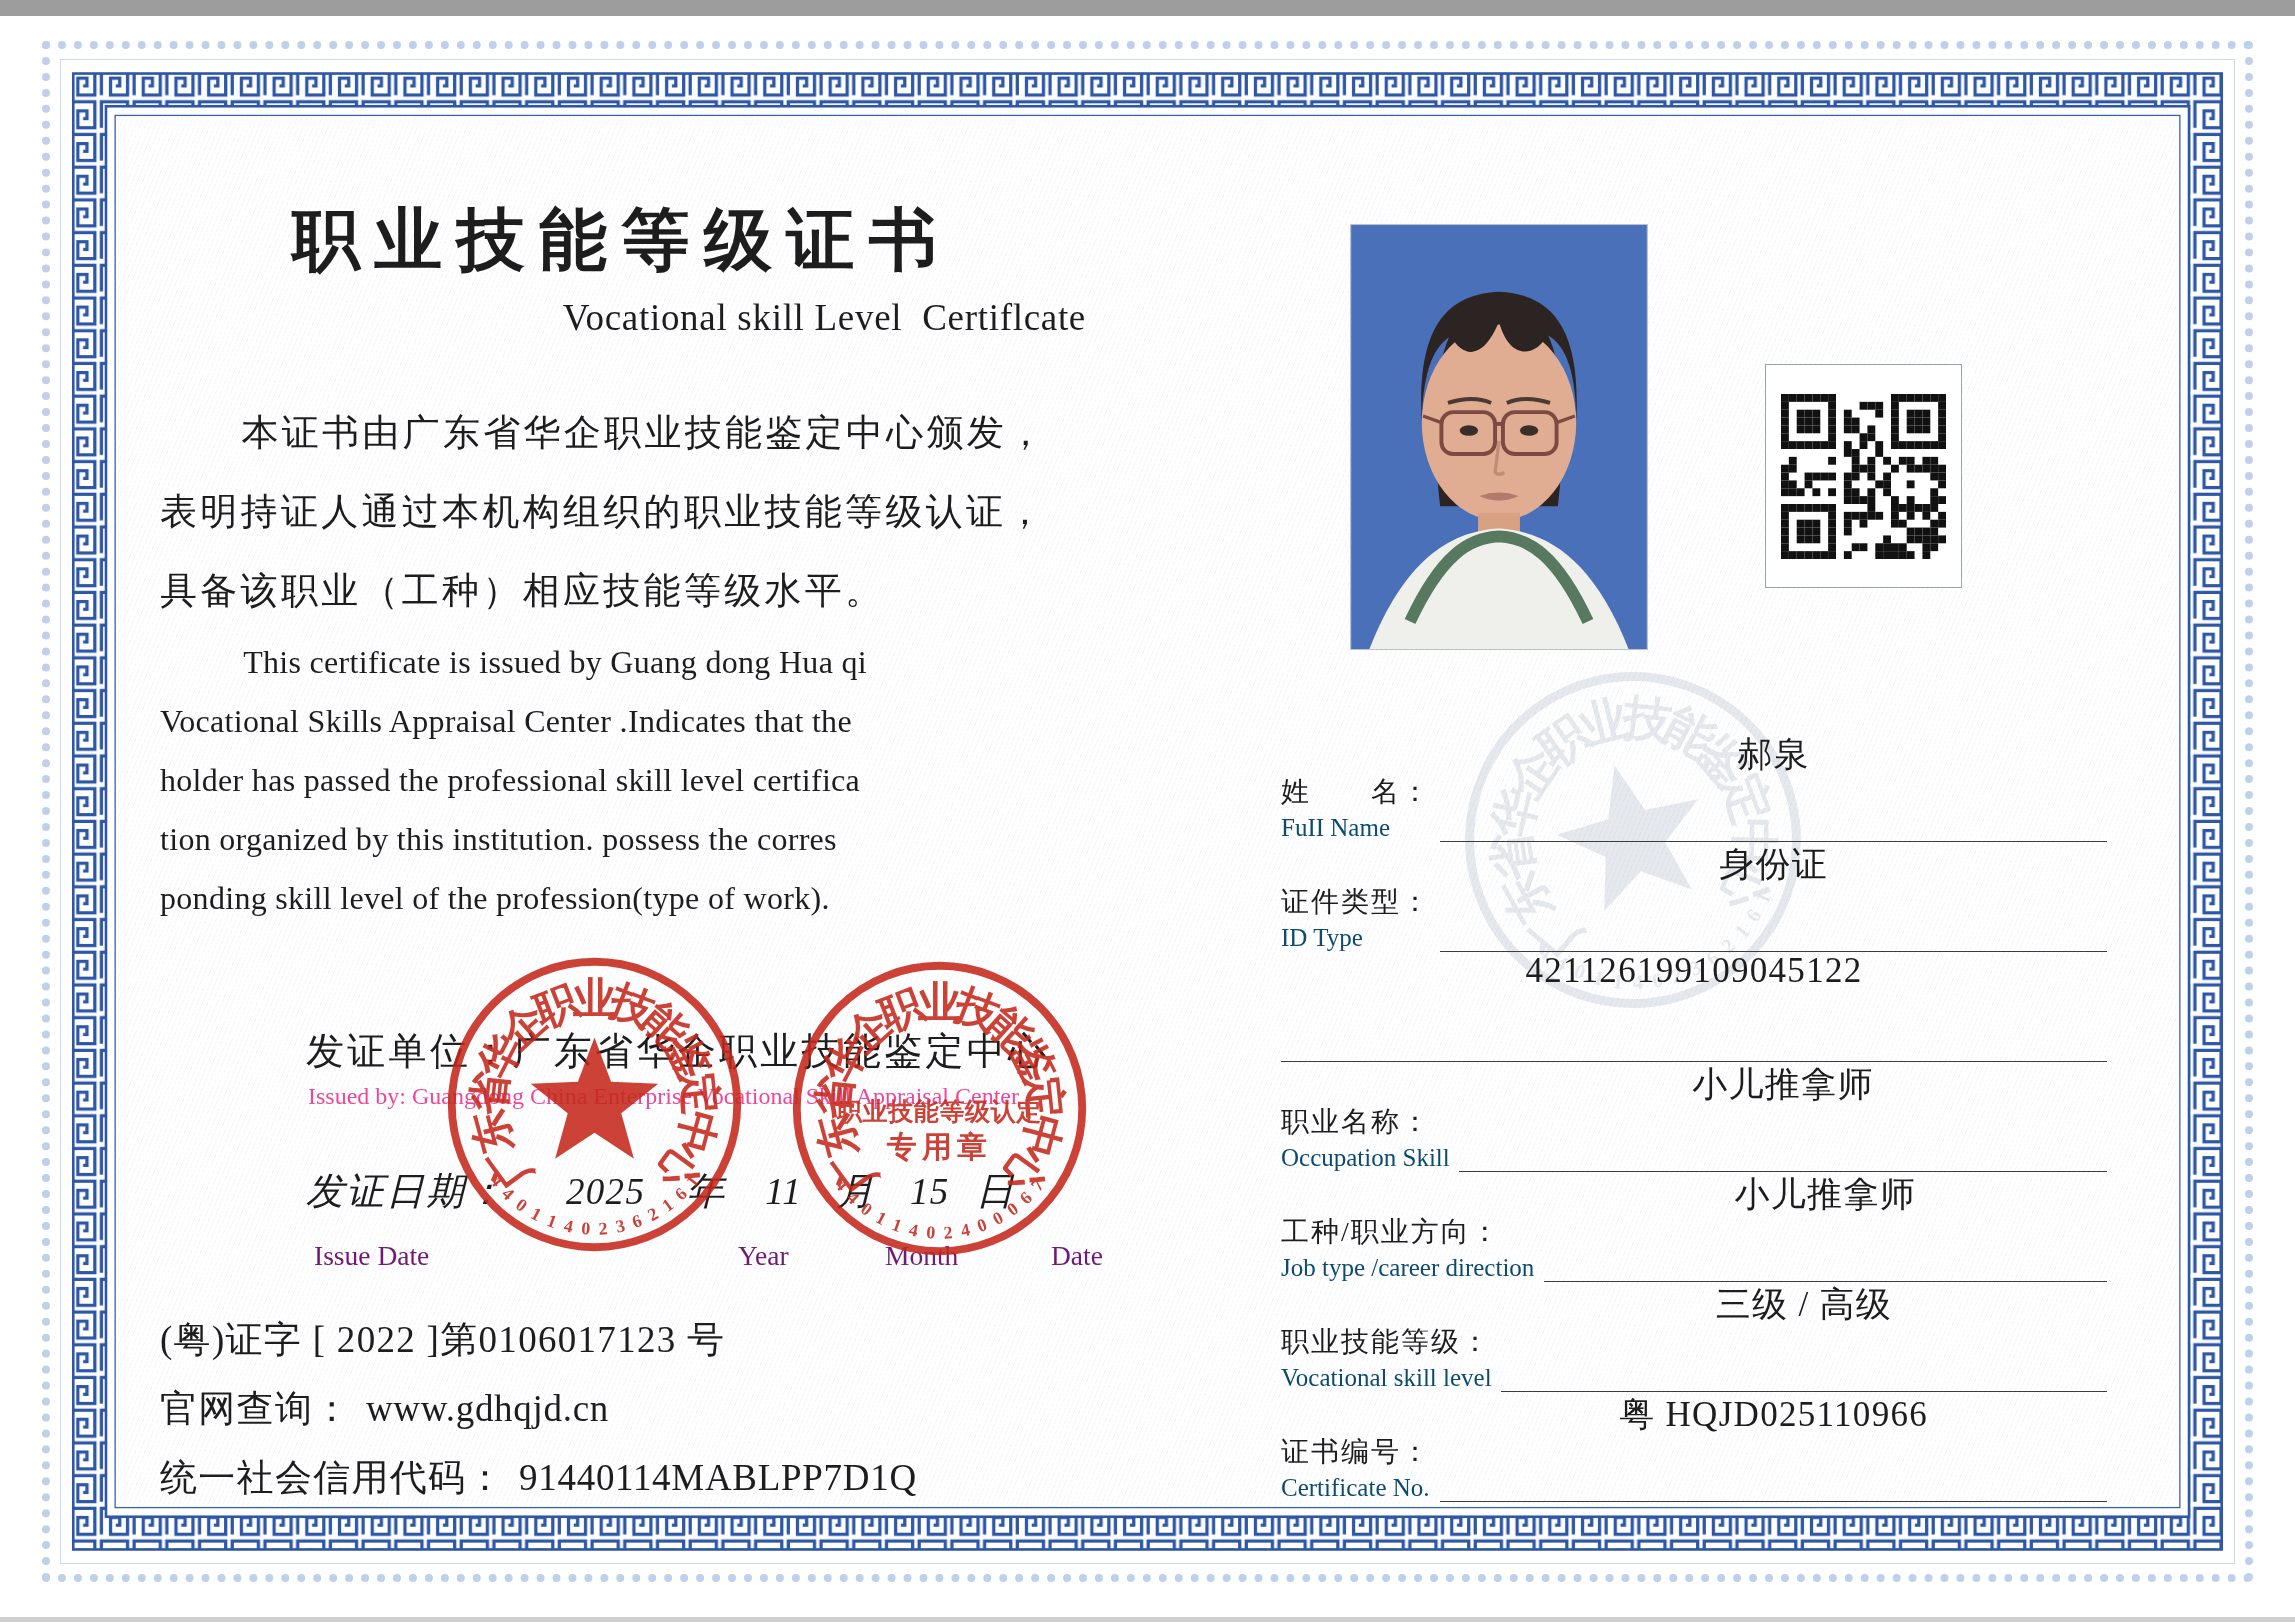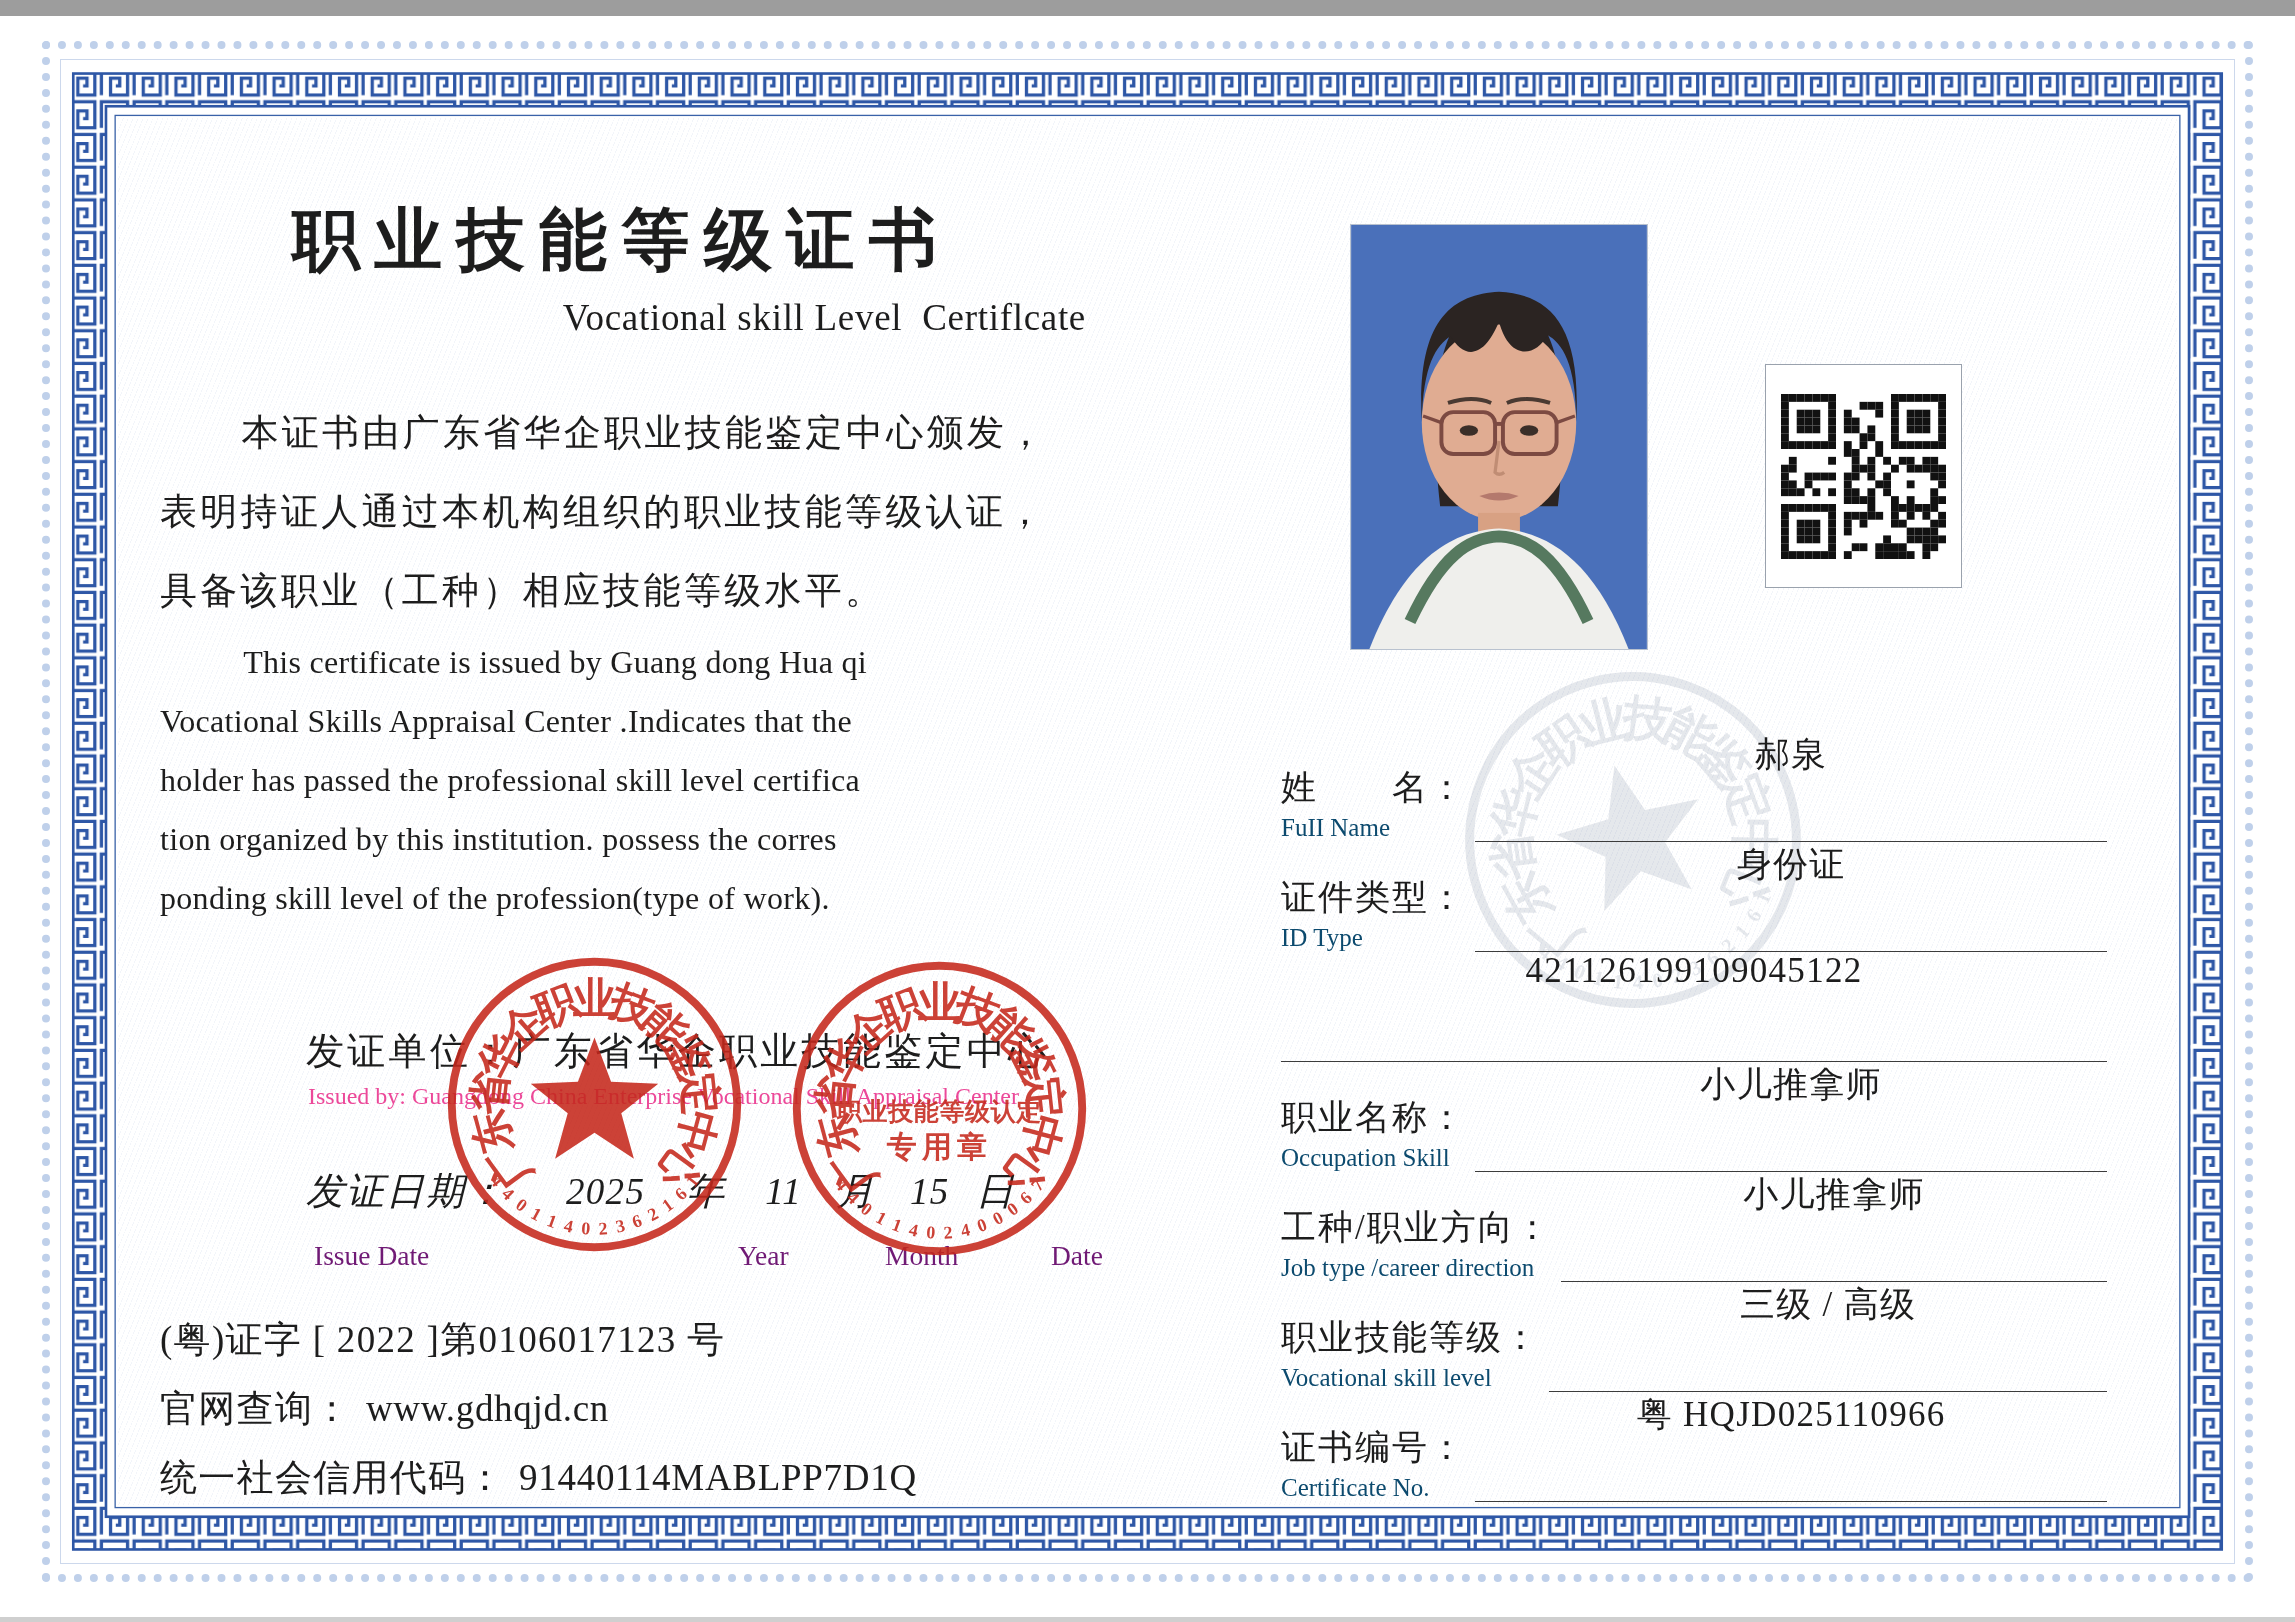--- a/index.html
+++ b/index.html
@@ -39,21 +39,21 @@
   .seal{width:309px;height:309px;opacity:0.88;}
   .ghost{width:366px;height:366px;opacity:0.17;transform:rotate(-14deg);}
   
   .photo{left:1350px;top:224px;width:296px;height:424px;border:0.7px solid #b9c2cf;}
   .qrbox{left:1765px;top:364px;width:195px;height:222px;background:#fff;border:1.3px solid #9aa2ad;
          display:flex;align-items:center;justify-content:center;}
   .qrbox svg{width:165px;height:165px;}
   .fields{left:1281px;top:732px;width:826px;display:flex;flex-direction:column;}
   .field-row{display:flex;align-items:flex-end;height:110px;}
   .f-label{flex:0 0 auto;white-space:nowrap;padding-right:9.2px;}
-  .f-cn{font-size:35px;letter-spacing:2px;}
+  .f-cn{font-size:28px;letter-spacing:2px;}
   .f-en{font-size:25px;margin-top:2.6px;color:#0c4a6e;}
   .f-line{flex:1 1 auto;border-bottom:1.3px solid #3c3c3c;display:flex;justify-content:center;align-items:flex-start;height:100%;}
   .f-value{font-size:35px;letter-spacing:1.3px;padding-bottom:5.2px;white-space:nowrap;}
 </style>
 </head>
 <body>
 
 <div class="abs strip-top"></div>
 <div class="abs strip-bottom"></div>
 <div class="abs lace"></div>

